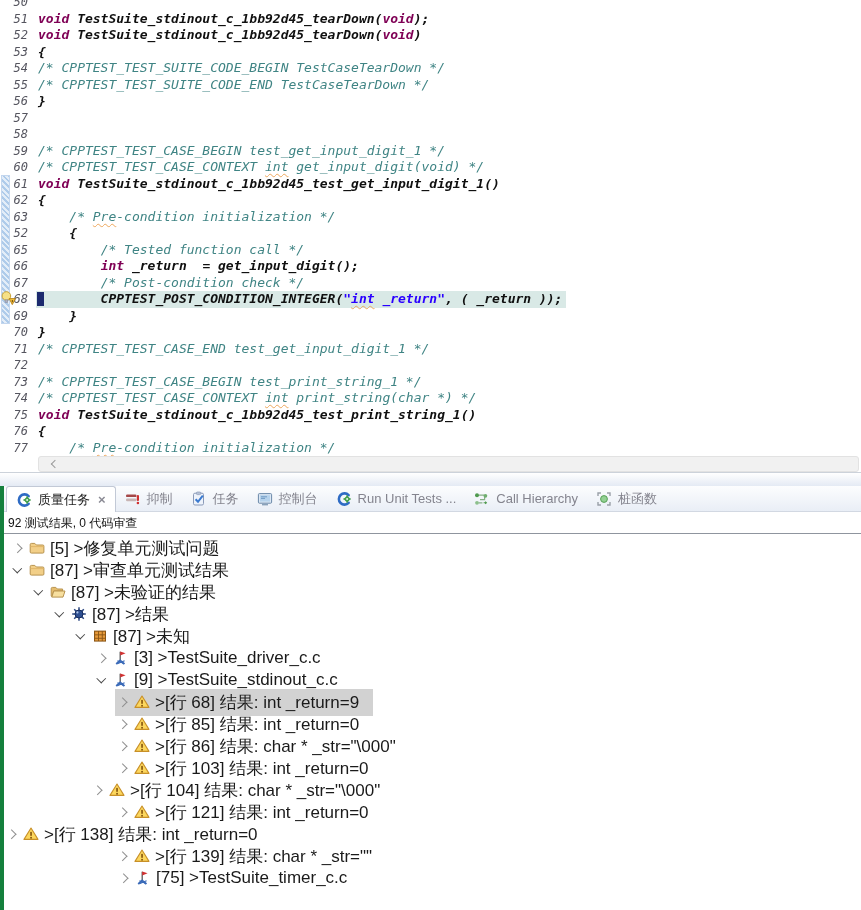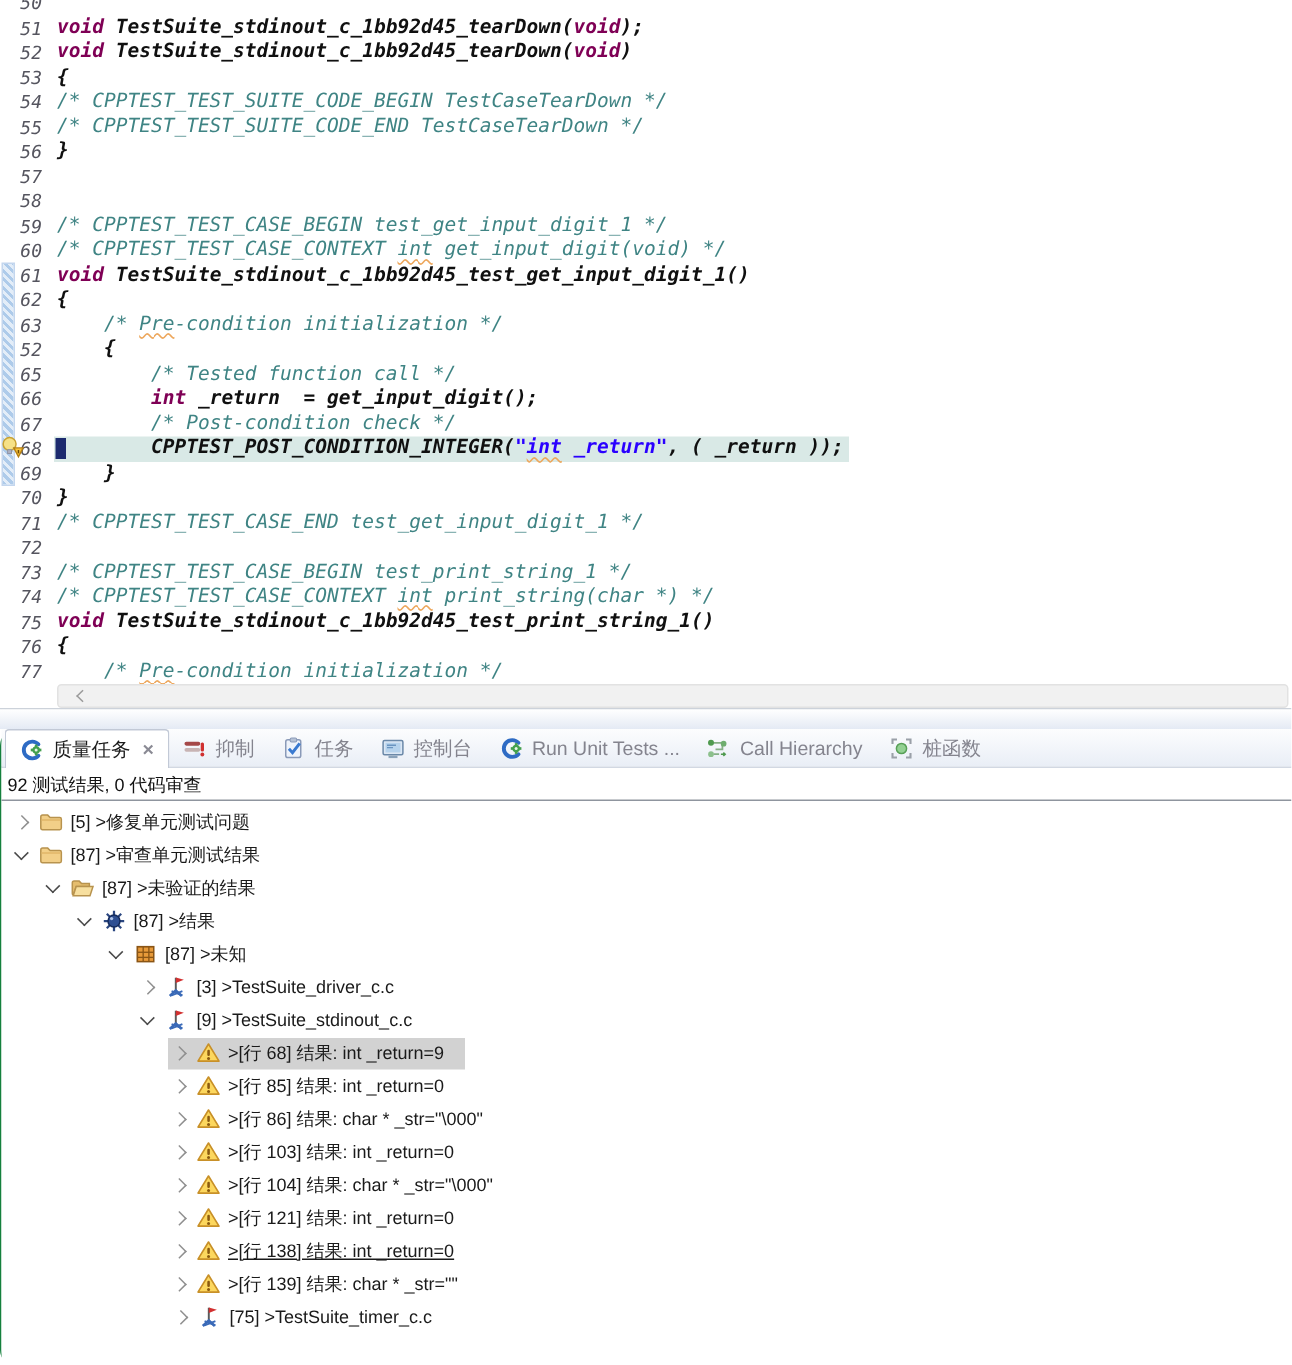--- a/index.html
+++ b/index.html
@@ -33,37 +33,37 @@
 
   .hscroll { display:flex; align-items:center; height:16px; margin:0 2px 0 38px;
      background:#f1f1f1; border:1px solid #e2e2e2; border-radius:3px; }
   .hchev { width:10px; height:10px; position:relative; margin-left:10px; }
   .hchev::before { content:""; position:absolute; left:3px; top:2px; width:5px; height:5px;
      border-left:1.6px solid #9a9a9a; border-bottom:1.6px solid #9a9a9a; transform:rotate(45deg); }
   .editor-wrap { border-bottom:1px solid #ccd2da;font-style:italic; }
   .sash { height:13px; background:linear-gradient(#ffffff,#e4eaf4); }
 
   
-  .bottom { border-left:1px solid #15803d;border-radius:11px; }
+  .bottom { border-left:4px solid #15803d; }
   .tabbar { display:flex; align-items:stretch; height:26px;
      background:linear-gradient(180deg,#fcfdfe 0%,#e9eef6 100%);
      border-bottom:1px solid #d2d8e2; padding-left:2px; }
   .tab { display:flex; align-items:center; gap:6px; padding:0 9px; color:#84848e;
      font-size:13px; cursor:default; }
   .tab.active { background:#fff; border:1px solid #c2c9d6; border-bottom:none;
      border-radius:3px 3px 0 0; color:#1c1c1c; margin-bottom:-1px; }
   .tclose { color:#8a8a94; font-size:13px; font-weight:bold; margin-left:2px; }
   .ticon { width:16px; height:16px; display:inline-block; flex:none; }
   .ticon svg { width:100%; height:100%; display:block; }
 
   .status { height:22px; background:#fff; border-bottom:1px solid #8f959e;
      font-size:12px; color:#111; padding:3px 5px 0 4px; }
 
   .tree { height:377px; background:#fff; overflow:hidden; padding-top:3px; }
-  .trow { display:flex; align-items:center; height:22px; font-size:12px; color:#1a1a1a; }
+  .trow { display:flex; align-items:center; height:22px; font-size:17px; color:#1a1a1a; }
   .rowbody { display:inline-flex; align-items:center; gap:5px; padding:2px 14px 2px 2px; }
   .trow.selected .rowbody { background:#d2d2d2; }
   .chev { width:12px; height:12px; position:relative; flex:none; }
   .chev::after { content:""; position:absolute; left:2px; top:2.5px; width:5.5px; height:5.5px;
      border-right:1.6px solid #8f8f8f; border-bottom:1.6px solid #8f8f8f; transform:rotate(-45deg); }
   .chev.expanded::after { border-color:#484848; transform:rotate(45deg); top:0.5px; }
   .tl { white-space:pre; }
 </style>
 </head>
 <body>
@@ -360,47 +360,47 @@
           <span class="ticon">
             <svg viewBox="0 0 16 16">
               <path d="M8 2 L15 13.4 H1 Z" fill="#fcd75e" stroke="#c89028" stroke-width="1.1" stroke-linejoin="round"></path>
               <rect x="7.2" y="5.8" width="1.7" height="4.2" rx="0.8" fill="#8a5a10"></rect>
               <circle cx="8.05" cy="11.7" r="1" fill="#8a5a10"></circle>
             </svg>
           </span>
           <span class="tl">&gt;[行 103] 结果: int _return=0</span>
         </span>
       </div>
+      <div class="trow" style="padding-left: 86px;">
+        <span class="rowbody">
+          <span class="chev collapsed"></span>
+          <span class="ticon">
+            <svg viewBox="0 0 16 16">
+              <path d="M8 2 L15 13.4 H1 Z" fill="#fcd75e" stroke="#c89028" stroke-width="1.1" stroke-linejoin="round"></path>
+              <rect x="7.2" y="5.8" width="1.7" height="4.2" rx="0.8" fill="#8a5a10"></rect>
+              <circle cx="8.05" cy="11.7" r="1" fill="#8a5a10"></circle>
+            </svg>
+          </span>
+          <span class="tl">&gt;[行 104] 结果: char * _str="\000"</span>
+        </span>
+      </div>
       <div class="trow" style="padding-left: 111px;">
         <span class="rowbody">
           <span class="chev collapsed"></span>
           <span class="ticon">
             <svg viewBox="0 0 16 16">
               <path d="M8 2 L15 13.4 H1 Z" fill="#fcd75e" stroke="#c89028" stroke-width="1.1" stroke-linejoin="round"></path>
               <rect x="7.2" y="5.8" width="1.7" height="4.2" rx="0.8" fill="#8a5a10"></rect>
               <circle cx="8.05" cy="11.7" r="1" fill="#8a5a10"></circle>
             </svg>
           </span>
-          <span class="tl">&gt;[行 104] 结果: char * _str="\000"</span>
-        </span>
-      </div>
-      <div class="trow" style="padding-left: 111px;">
-        <span class="rowbody">
-          <span class="chev collapsed"></span>
-          <span class="ticon">
-            <svg viewBox="0 0 16 16">
-              <path d="M8 2 L15 13.4 H1 Z" fill="#fcd75e" stroke="#c89028" stroke-width="1.1" stroke-linejoin="round"></path>
-              <rect x="7.2" y="5.8" width="1.7" height="4.2" rx="0.8" fill="#8a5a10"></rect>
-              <circle cx="8.05" cy="11.7" r="1" fill="#8a5a10"></circle>
-            </svg>
-          </span>
           <span class="tl">&gt;[行 121] 结果: int _return=0</span>
         </span>
       </div>
-      <div class="trow" style="padding-left: 111px; text-decoration: underline;">
+      <div class="trow" style="">
         <span class="rowbody">
           <span class="chev collapsed"></span>
           <span class="ticon">
             <svg viewBox="0 0 16 16">
               <path d="M8 2 L15 13.4 H1 Z" fill="#fcd75e" stroke="#c89028" stroke-width="1.1" stroke-linejoin="round"></path>
               <rect x="7.2" y="5.8" width="1.7" height="4.2" rx="0.8" fill="#8a5a10"></rect>
               <circle cx="8.05" cy="11.7" r="1" fill="#8a5a10"></circle>
             </svg>
           </span>
           <span class="tl">&gt;[行 138] 结果: int _return=0</span>

